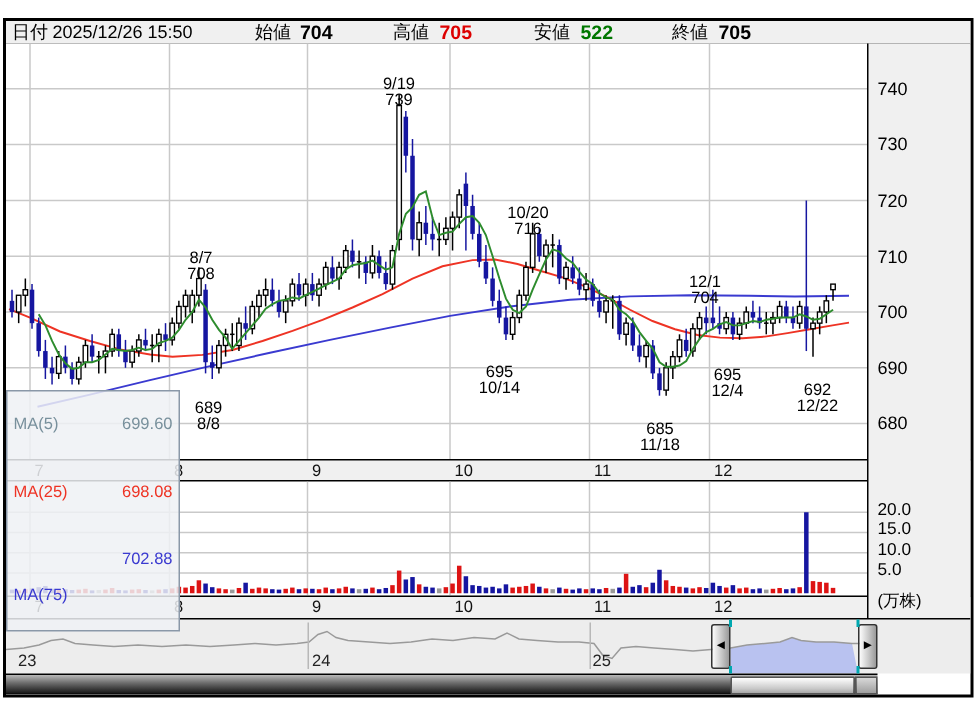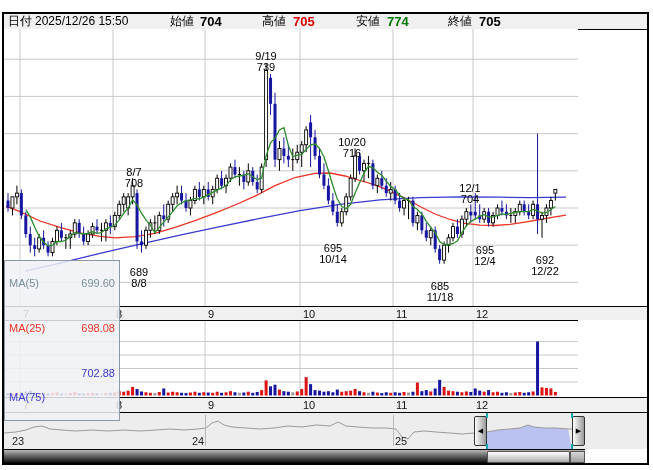--- a/index.html
+++ b/index.html
@@ -33,21 +33,21 @@
 <div class="frame">
 
   <div class="hdr">
     <span style="left:4px">日付</span>
     <span style="left:31px">2025/12/26 15:50</span>
     <span style="left:166px">始値</span>
     <span style="left:196px" class="val">704</span>
     <span style="left:258px">高値</span>
     <span style="left: 289px; color: rgb(221, 0, 0);" class="val" id="hval">705</span>
     <span style="left:352px">安値</span>
-    <span style="left: 383px; color: rgb(0, 119, 0);" class="val" id="lval">774</span>
+    <span style="left: 383px; color: rgb(0, 119, 0);" class="val" id="lval">522</span>
     <span style="left:444px">終値</span>
     <span style="left:475px" class="val">705</span>
   </div>
 
   <div class="pane" style="top:15px;width:574px;height:277px">
     <svg id="priceSvg" width="574" height="277">
         <line x1="0" y1="30.19999999999999" x2="574" y2="30.19999999999999" stroke="#c9c9c9" stroke-width="1"></line>
         <line x1="0" y1="67.39999999999999" x2="574" y2="67.39999999999999" stroke="#c9c9c9" stroke-width="1"></line>
         <line x1="0" y1="104.6" x2="574" y2="104.6" stroke="#c9c9c9" stroke-width="1"></line>
         <line x1="0" y1="141.8" x2="574" y2="141.8" stroke="#c9c9c9" stroke-width="1"></line>
@@ -480,34 +480,48 @@
 
   <div class="strip" id="xaxis2" style="top:383px;height:15px">
       <span style="left: 19px;">7</span>
       <span style="left: 112px;">8</span>
       <span style="left: 204px;">9</span>
       <span style="left: 299px;">10</span>
       <span style="left: 392px;">11</span>
       <span style="left: 472px;">12</span>
     </div>
 
+  <div class="rpanel" id="rpanel">
+      <div style="top: 23.2px;">740</div>
+      <div style="top: 60.4px;">730</div>
+      <div style="top: 97.6px;">720</div>
+      <div style="top: 134.8px;">710</div>
+      <div style="top: 172px;">700</div>
+      <div style="top: 209.2px;">690</div>
+      <div style="top: 246.4px;">680</div>
+      <div style="top: 304.5px; font-size: 11.5px;">20.0</div>
+      <div style="top: 318px; font-size: 11.5px;">15.0</div>
+      <div style="top: 331.5px; font-size: 11.5px;">10.0</div>
+      <div style="top: 345px; font-size: 11.5px;">5.0</div>
+      <div style="top: 364px; right: 3px; font-size: 11px;">(万株)</div>
+    </div>
 
   <div class="nav" id="nav">
     <svg id="navSvg" width="574" height="36" style="position:absolute;left:0;top:0">
         <polygon points="483,36 483,19 494,17 506,16 516,15 524,12 530,14 540,15 552,15 564,16 568,36" fill="#b3bdf0" stroke="none" opacity="0.9"></polygon>
         <polyline points="0,20 12,19 22,17 30,14 38,13 46,16 58,17 72,18 88,17 104,18 120,17 136,18 152,17 166,16 180,17 194,16 202,15 208,10 214,8 220,12 228,14 242,15 256,16 270,15 284,13 298,14 312,12 326,13 334,9 342,13 354,14 368,15 382,15 392,16 398,24 404,26 410,19 420,18 432,19 446,20 458,21 470,20 483,19 494,17 506,16 516,15 524,12 530,14 540,15 552,15 564,16 574,16" fill="none" stroke="#9a9a9a" stroke-width="1"></polyline>
       </svg>
     <div class="navbtn" id="btnL" style="left: 470px;">
       <span>◀</span>
     </div>
     <div class="navbtn" id="btnR" style="left: 568px;">
       <span>▶</span>
     </div>
   <div class="yr" style="left: 8px;">23</div>
-      <div class="yr" style="left: 188px;">24</div>
+      <div class="yr" style="left: 204px;">24</div>
       <div class="yr" style="left: 391px;">25</div>
       <div class="tick" style="left: 201px;"></div>
       <div class="tick" style="left: 389px;"></div>
       <div class="cyantick" style="left: 482px; top: 0px;"></div>
       <div class="cyantick" style="left: 567px; top: 0px;"></div>
       <div class="cyantick" style="left: 482px; top: 31px;"></div>
       <div class="cyantick" style="left: 567px; top: 31px;"></div>
     </div>
 
   <div class="sbar">

